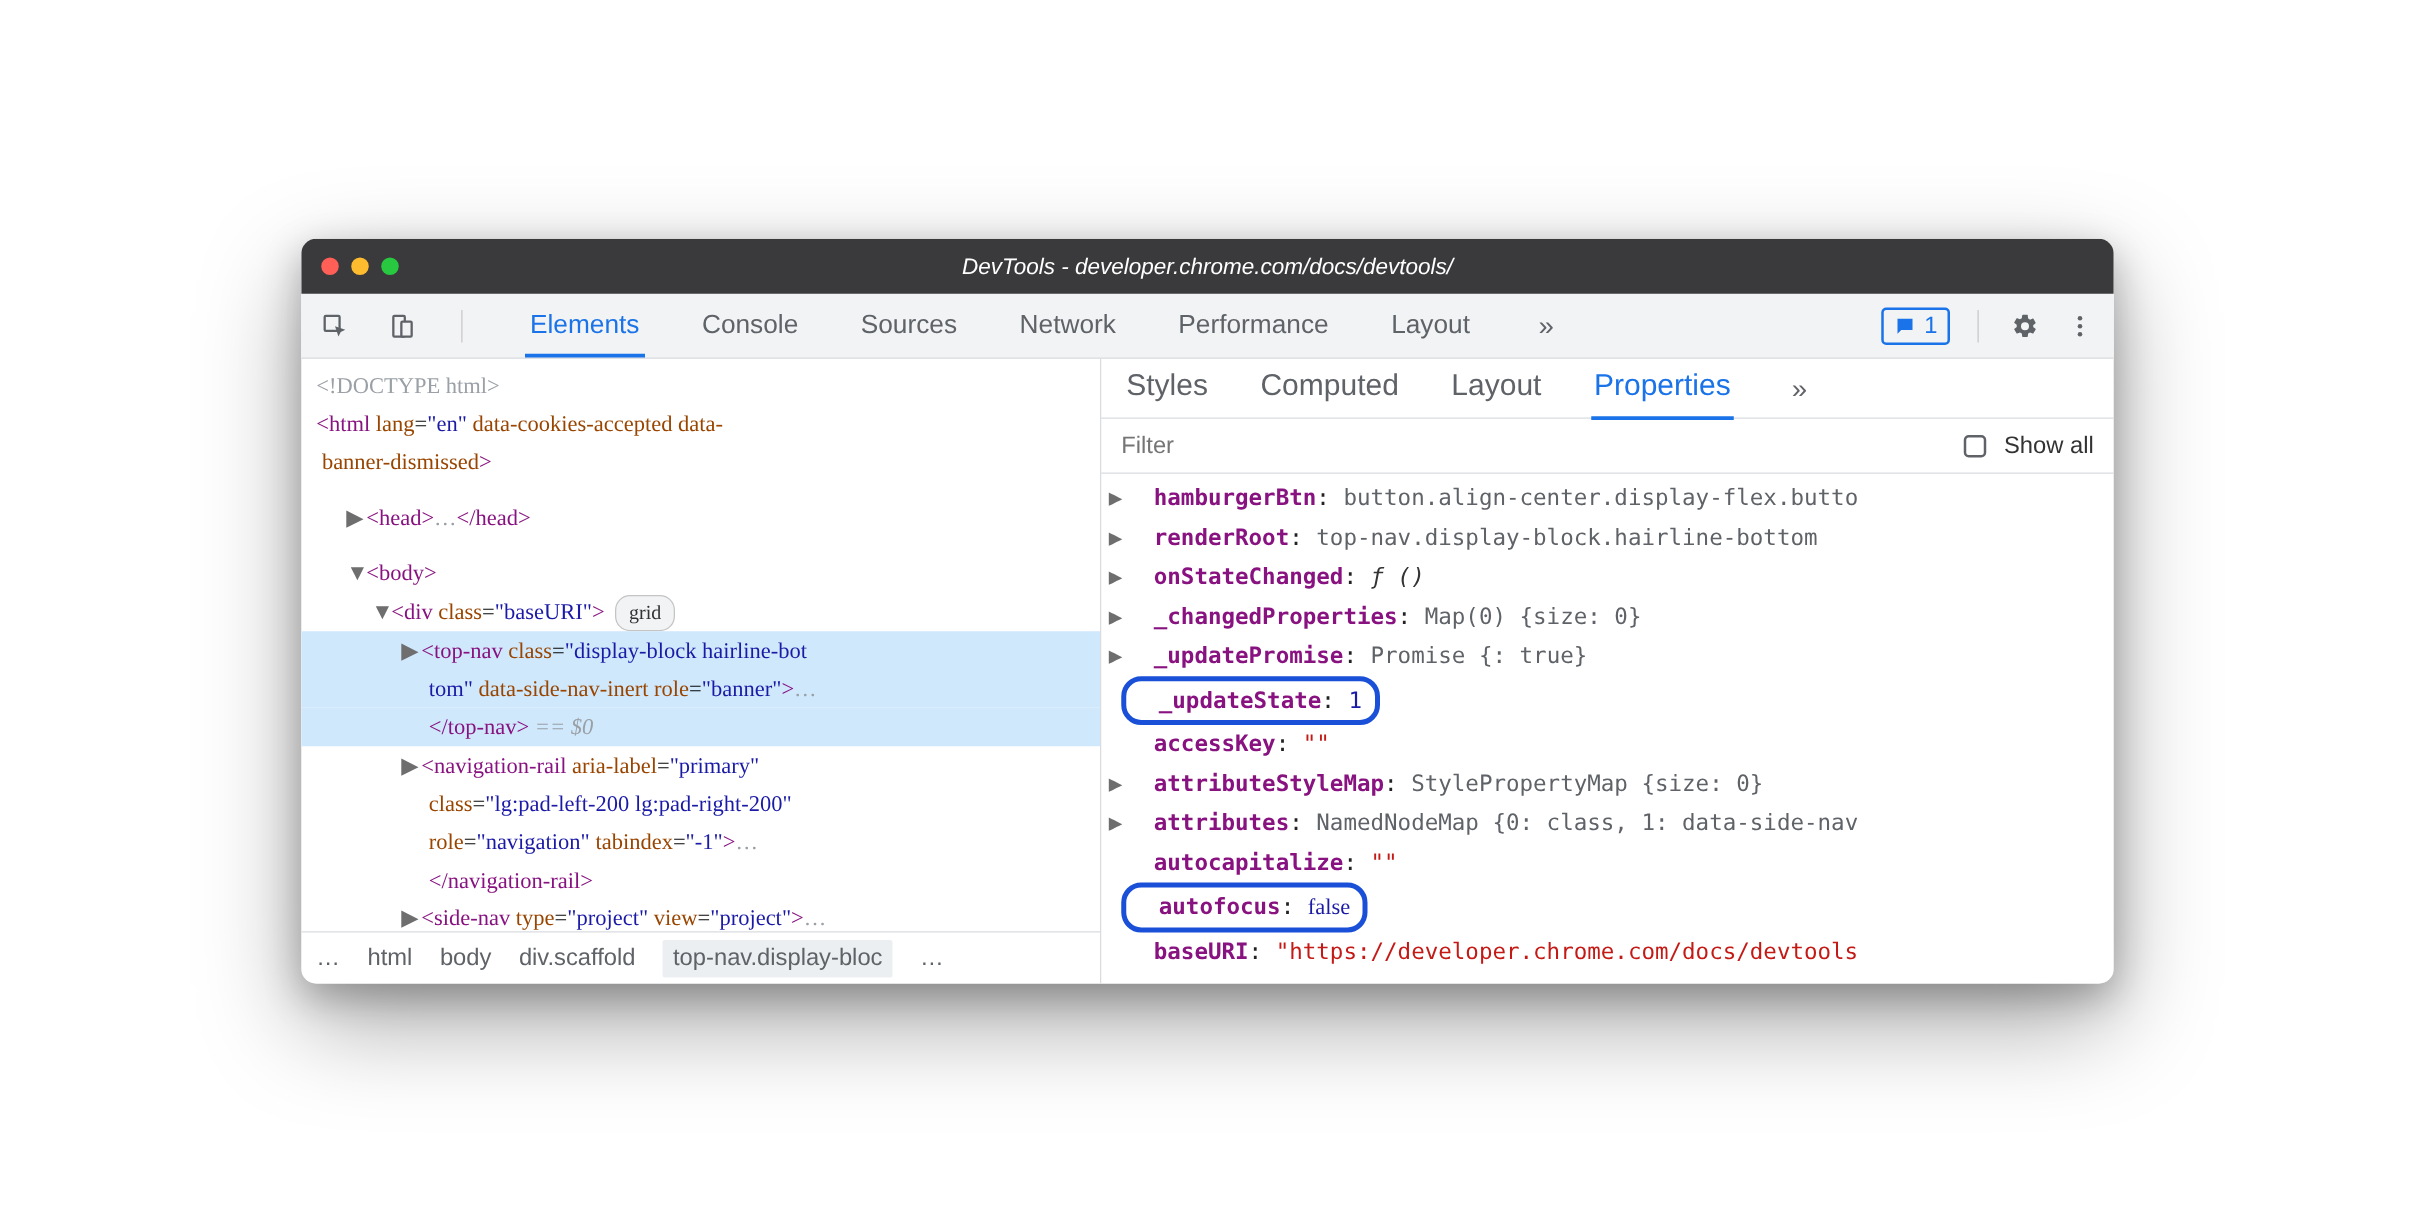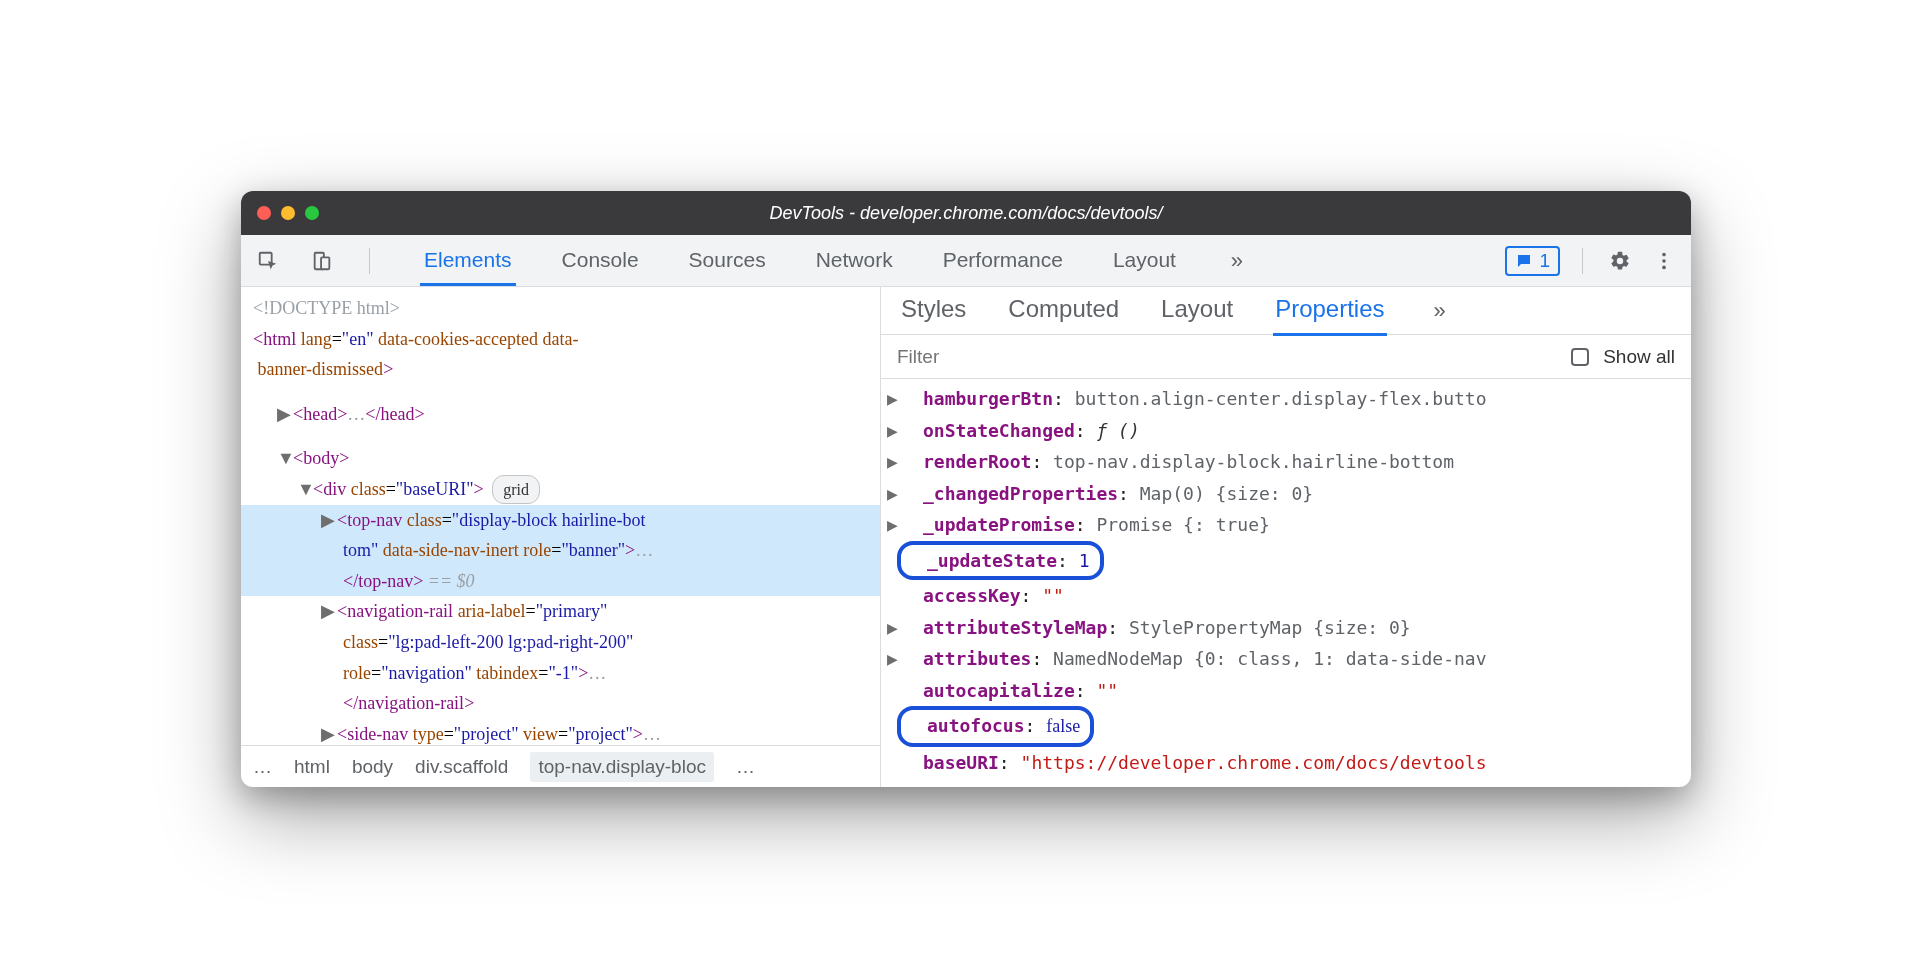--- a/index.html
+++ b/index.html
@@ -239,22 +239,22 @@
         <div class="side-tab active">Properties</div>
         <div class="icon-btn" style="font-size:22px;">»</div>
       </div>
       <div class="filter-row">
         <input class="filter-input" placeholder="Filter" style="">
         <div class="checkbox"></div>
         <span class="showall-label">Show all</span>
       </div>
       <div class="props" id="props-list">
           <div class="prow"><span class="ptri">▶</span><span class="pkey">hamburgerBtn</span><span class="pcolon">: </span><span class="pval-link">button.align-center.display-flex.butto</span></div>
+          <div class="prow"><span class="ptri">▶</span><span class="pkey">renderRoot</span><span class="pcolon">: </span><span class="pval-link">top-nav.display-block.hairline-bottom</span></div>
           <div class="prow"><span class="ptri">▶</span><span class="pkey">onStateChanged</span><span class="pcolon">: </span><span class="pval-fn">ƒ ()</span></div>
-          <div class="prow"><span class="ptri">▶</span><span class="pkey">renderRoot</span><span class="pcolon">: </span><span class="pval-link">top-nav.display-block.hairline-bottom</span></div>
           <div class="prow"><span class="ptri">▶</span><span class="pkey">_changedProperties</span><span class="pcolon">: </span><span class="pval-obj">Map(0) {size: 0}</span></div>
           <div class="prow"><span class="ptri">▶</span><span class="pkey">_updatePromise</span><span class="pcolon">: </span><span class="pval-obj">Promise {<fulfilled>: true}</fulfilled></span></div>
           <div class="prow"><span class="ptri"></span><span class="circled"><span class="pkey">_updateState</span><span class="pcolon">: </span><span class="pval-num">1</span></span></div>
           <div class="prow"><span class="ptri"></span><span class="pkey">accessKey</span><span class="pcolon">: </span><span class="pval-str">""</span></div>
           <div class="prow"><span class="ptri">▶</span><span class="pkey">attributeStyleMap</span><span class="pcolon">: </span><span class="pval-obj">StylePropertyMap {size: 0}</span></div>
           <div class="prow"><span class="ptri">▶</span><span class="pkey">attributes</span><span class="pcolon">: </span><span class="pval-obj">NamedNodeMap {0: class, 1: data-side-nav</span></div>
           <div class="prow"><span class="ptri"></span><span class="pkey">autocapitalize</span><span class="pcolon">: </span><span class="pval-str">""</span></div>
           <div class="prow"><span class="ptri"></span><span class="circled"><span class="pkey">autofocus</span><span class="pcolon">: </span><span class="pval-bool">false</span></span></div>
           <div class="prow"><span class="ptri"></span><span class="pkey">baseURI</span><span class="pcolon">: </span><span class="pval-str">"https://developer.chrome.com/docs/devtools</span></div>
         </div>

